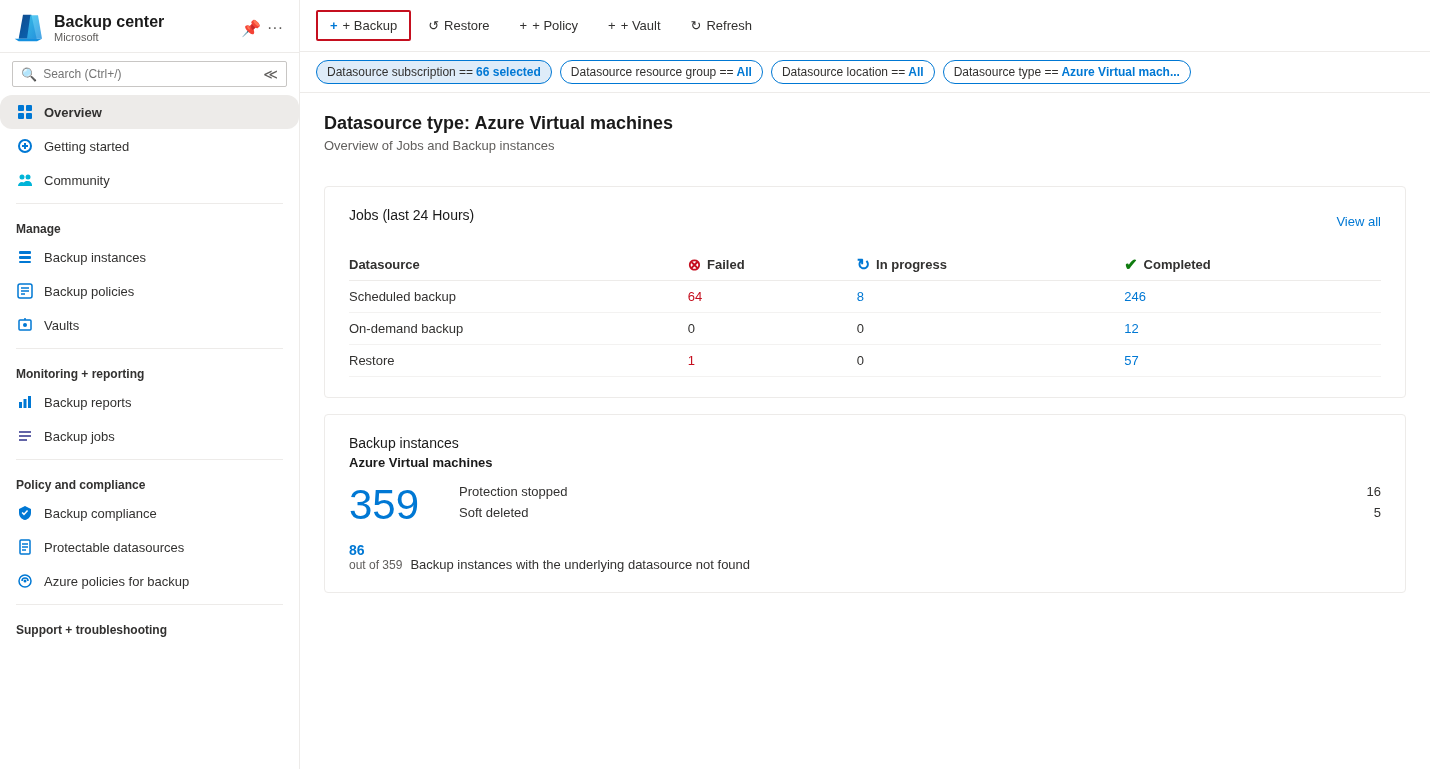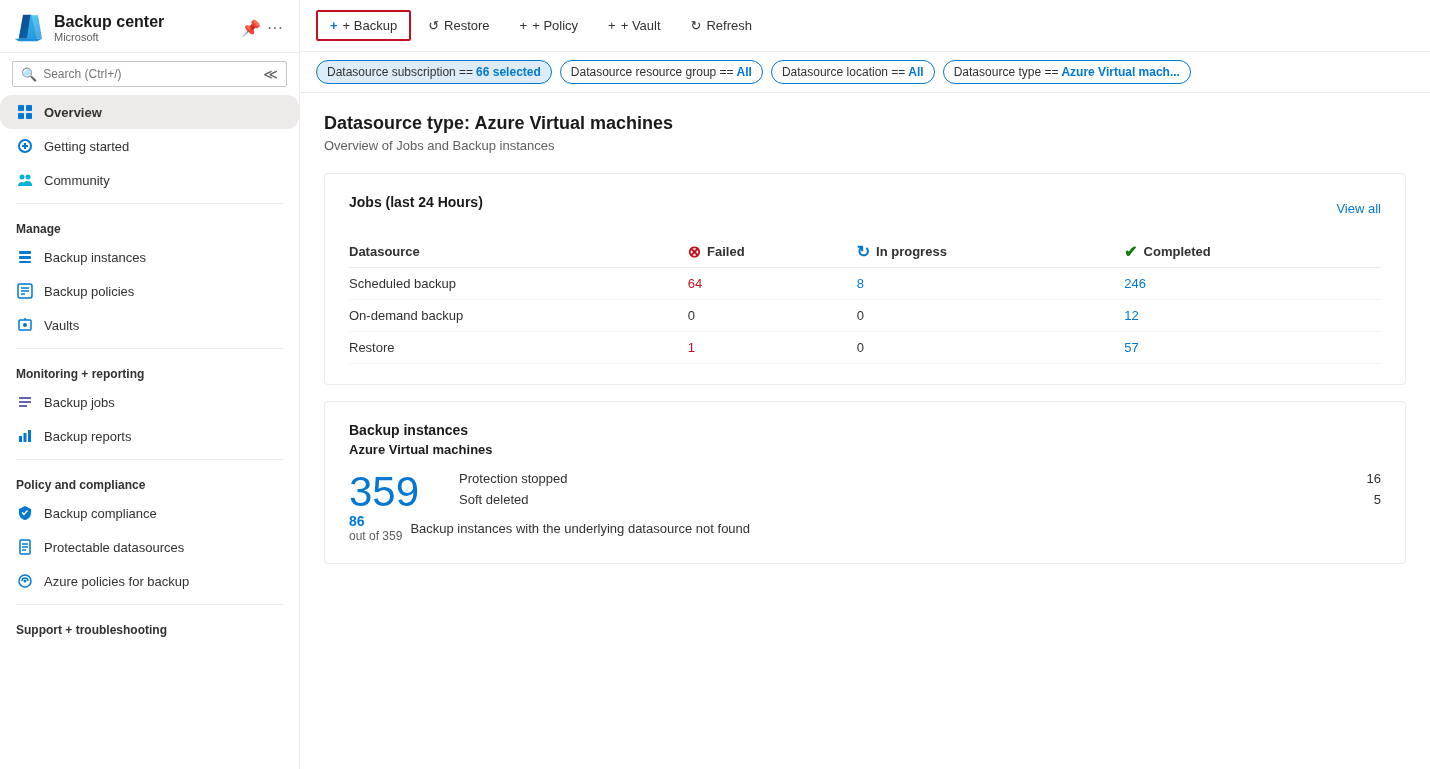--- a/index.html
+++ b/index.html
@@ -133,31 +133,31 @@
     .filter-chip strong { color: #0078d4; margin-left: 3px; }
 
     
     .content {
       flex: 1;
       overflow-y: auto;
       padding: 20px 24px;
       background: #fff;
     }
     .page-title { font-size: 18px; font-weight: 600; color: #1a1a1a; margin-bottom: 4px; }
-    .page-subtitle { font-size: 13px; color: #605e5c; margin-bottom: 20px; }
+    .page-subtitle { font-size: 13px; color: #605e5c; margin-bottom: 33px; }
 
     
     .card {
       border: 1px solid #edebe9;
       border-radius: 4px;
       padding: 20px 24px;
       margin-bottom: 16px;
       background: #fff;
     }
-    .card-title { font-size: 14px; font-weight: 700; color: #1a1a1a; margin-bottom: 12px; }
+    .card-title { font-size: 14px; font-weight: 400; color: #1a1a1a; margin-bottom: 12px; }
 
     .jobs-header { display: flex; justify-content: space-between; align-items: center; margin-bottom: 14px; }
     .view-all { color: #0078d4; font-size: 13px; cursor: pointer; text-decoration: none; }
 
     .jobs-table { width: 100%; border-collapse: collapse; }
     .jobs-table th {
       text-align: left;
       font-size: 13px;
       font-weight: 600;
       color: #323130;
@@ -180,21 +180,21 @@
 
     
     .instances-card .card-title { margin-bottom: 4px; }
     .instances-subtitle { font-size: 13px; font-weight: 600; color: #1a1a1a; margin-bottom: 14px; }
     .instances-content { display: flex; align-items: flex-start; gap: 40px; }
     .instances-number { font-size: 42px; font-weight: 300; color: #0078d4; line-height: 1; }
     .instances-details { flex: 1; }
     .instances-row { display: flex; justify-content: space-between; margin-bottom: 6px; font-size: 13px; }
     .instances-row span:first-child { color: #323130; }
 
-    .instances-footer { display: flex; align-items: center; gap: 8px; }
+    .instances-footer { margin-top: 16px; display: flex; align-items: flex-end; gap: 8px; }
     .footer-number { color: #0078d4; font-size: 14px; font-weight: 600; }
     .footer-label { font-size: 12px; color: #605e5c; }
     .footer-desc { font-size: 13px; color: #323130; max-width: 350px; }
 
     
     .azure-logo svg { width: 32px; height: 32px; }
   </style>
 </head>
 <body>
 
@@ -299,37 +299,37 @@
           <line x1="8" y1="1" x2="8" y2="3" stroke="currentColor" stroke-width="1.5"></line>
         </svg>
     </span>
     <span>Vaults</span>
   </div>
 
   <div class="nav-divider"></div>
   <div class="nav-section-label">Monitoring + reporting</div>
 
   <div class="nav-item">
-    <span class="nav-icon" style="color:#6264a7;">
-      <svg width="16" height="16" viewBox="0 0 16 16" fill="currentColor">
-          <path d="M2 3h12v2H2zm0 4h12v2H2zm0 4h8v2H2z"></path>
-        </svg>
-    </span>
-    <span>Backup jobs</span>
-  </div>
-
-  <div class="nav-item">
     <span class="nav-icon" style="color:#0078d4;">
       <svg width="16" height="16" viewBox="0 0 16 16" fill="currentColor">
           <rect x="2" y="8" width="3" height="6"></rect>
           <rect x="6.5" y="5" width="3" height="9"></rect>
           <rect x="11" y="2" width="3" height="12"></rect>
         </svg>
     </span>
     <span>Backup reports</span>
+  </div>
+
+  <div class="nav-item">
+    <span class="nav-icon" style="color:#6264a7;">
+      <svg width="16" height="16" viewBox="0 0 16 16" fill="currentColor">
+          <path d="M2 3h12v2H2zm0 4h12v2H2zm0 4h8v2H2z"></path>
+        </svg>
+    </span>
+    <span>Backup jobs</span>
   </div>
 
   <div class="nav-divider"></div>
   <div class="nav-section-label">Policy and compliance</div>
 
   <div class="nav-item">
     <span class="nav-icon" style="color:#0078d4;">
       <svg width="16" height="16" viewBox="0 0 16 16" fill="currentColor">
           <path d="M8 1L2 4v4c0 3.3 2.5 6.4 6 7 3.5-.6 6-3.7 6-7V4L8 1zm-1 9.4L4.6 8 5.7 7l1.3 1.3L10 5l1.1 1.1L7 10.4z"></path>
         </svg>

